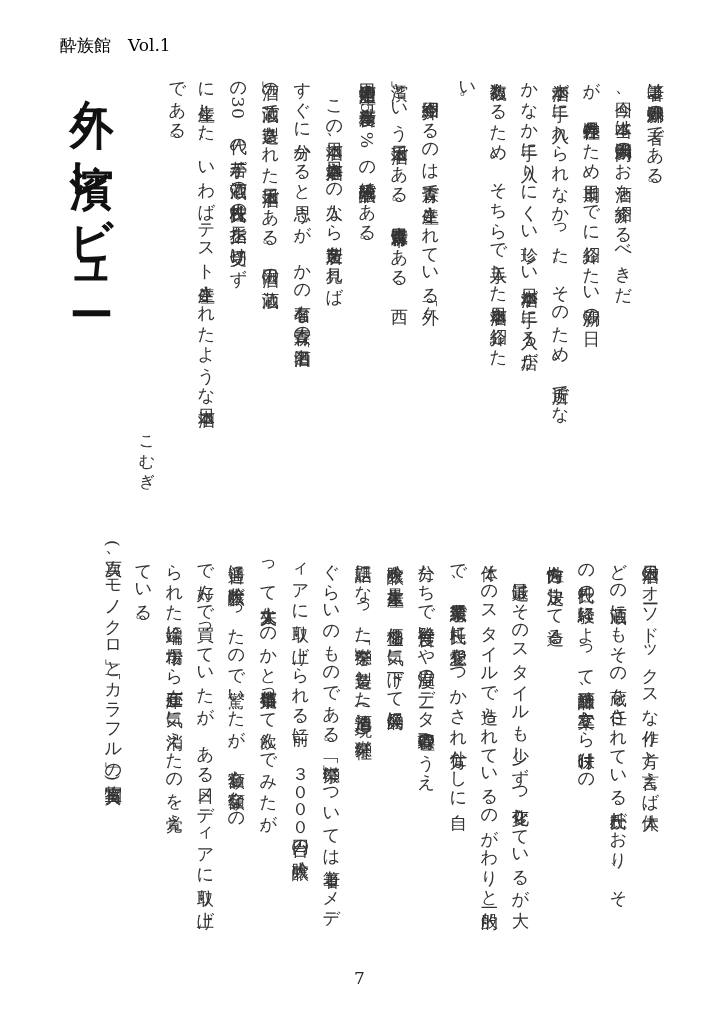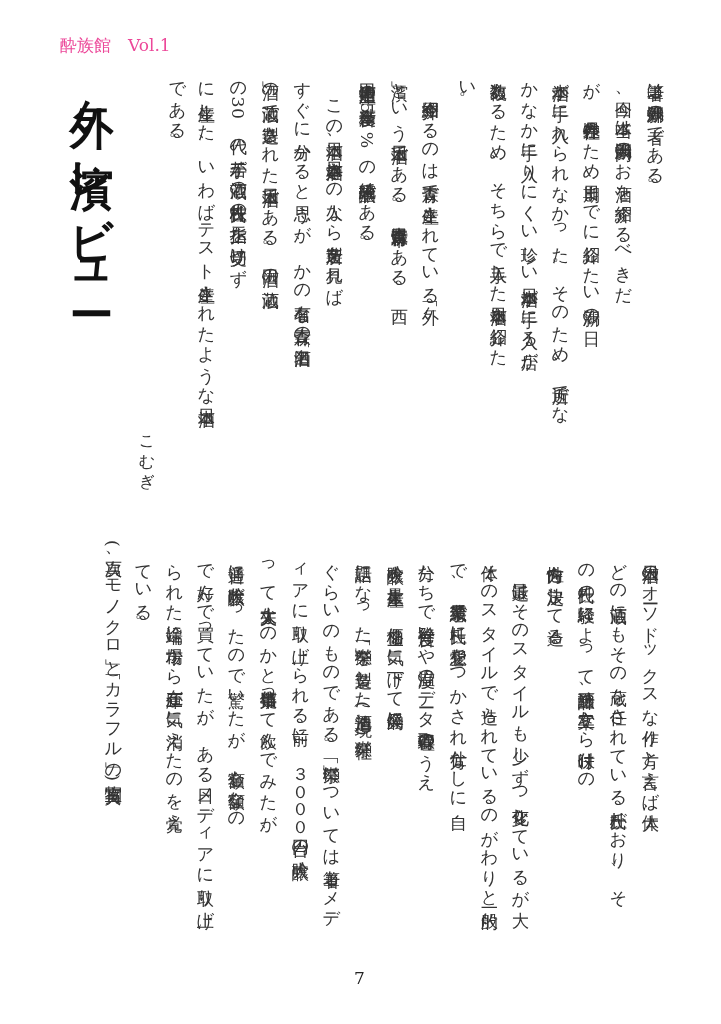--- a/index.html
+++ b/index.html
@@ -1,18 +1,18 @@
 <!DOCTYPE html>
 <html><head>
 <meta charset="utf-8">
 <style>
   html, body { margin: 0; padding: 0; background: #ffffff; }
   body { width: 721px; height: 1024px; position: relative; overflow: hidden;
          font-family: "DejaVu Serif", "Liberation Serif", serif; color: #333333; }
-  .header { position: absolute; left: 60px; top: 34px; font-size: 17px; color: #ec4899; white-space: pre; }
+  .header { position: absolute; left: 60px; top: 34px; font-size: 17px; color: #000000; white-space: pre; }
   .title { position: absolute; left: 70px; top: 72px; writing-mode: vertical-rl;
            font-size: 44px; font-weight: bold; color: #111; letter-spacing: 3px; line-height: 1; }
   .author { position: absolute; left: 136px; top: 425px; writing-mode: vertical-rl;
             font-size: 16px; color: #333; }
   .col { position: absolute; writing-mode: vertical-rl; font-size: 17.3px; line-height: 1;
          white-space: nowrap; color: #333; letter-spacing: 0.6px; }
   .top { top: 70px; }
   .bottom { top: 552px; }
   .page-number { position: absolute; left: 354px; top: 968px; font-size: 17px; color: #222; }
 </style>

